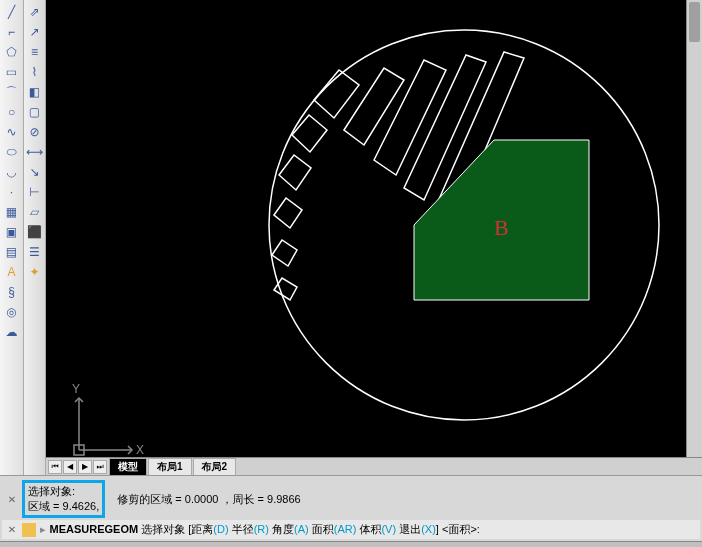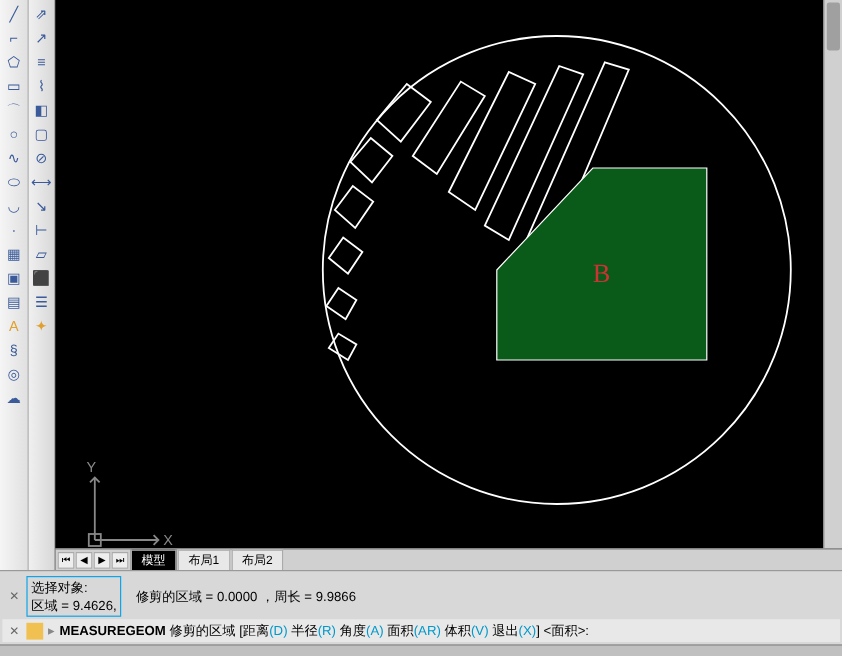--- a/index.html
+++ b/index.html
@@ -6,26 +6,26 @@
     body { width: 702px; height: 547px; font-family: Arial, "Microsoft YaHei", sans-serif; font-size: 11px; background: #e0e0e0; overflow: hidden; position: relative; }
     .main-container { display: flex; height: 475px; }
     .toolbar-left { width: 24px; background: linear-gradient(to right, #f5f5f5, #e0e0e0); border-right: 1px solid #aaa; display: flex; flex-direction: column; align-items: center; padding-top: 2px; }
     .toolbar-left-2 { width: 22px; background: linear-gradient(to right, #f0f0f0, #d8d8d8); border-right: 1px solid #aaa; display: flex; flex-direction: column; align-items: center; padding-top: 2px; }
     .tool-icon { width: 18px; height: 18px; margin: 1px 0; display: flex; align-items: center; justify-content: center; cursor: pointer; font-size: 12px; color: #3a5a9a; }
     .canvas-area { flex: 1; background: #000; position: relative; overflow: hidden; }
     .drawing { position: absolute; top: 0; left: 0; width: 100%; height: 100%; }
     .tabs-bar { position: absolute; bottom: 0; left: 0; right: 0; height: 18px; background: #d0d0d0; display: flex; align-items: center; font-size: 10px; border-top: 1px solid #888; }
     .tab-nav { display: flex; margin-left: 2px; }
     .tab-nav-btn { width: 14px; height: 14px; background: #eee; border: 1px solid #aaa; display: flex; align-items: center; justify-content: center; cursor: pointer; font-size: 8px; margin-right: 1px; }
-    .tab { padding: 1px 8px; background: #e8e8e8; border: 1px solid #aaa; border-bottom: none; margin-left: 1px; cursor: pointer; }
+    .tab { padding: 1px 8px; background: #e8e8e8; border: 1px solid #aaa; border-bottom: none; margin-left: 1px; cursor: pointer; font-weight: bold; }
     .tab.active { background: #000; color: #fff; }
     .status-area { background: #d8d8d8; border-top: 1px solid #999; padding: 2px; }
     .status-line1 { display: flex; align-items: center; padding: 2px 4px; font-size: 11px; }
     .close-x { width: 12px; height: 12px; display: flex; align-items: center; justify-content: center; color: #666; cursor: pointer; margin-right: 4px; font-size: 10px; }
-    .red-box { border: 1px solid #0ea5e9; padding: 1px 3px; display: inline-block; }
+    .red-box { border: 3px solid #0ea5e9; padding: 1px 3px; display: inline-block; }
     .status-line2 { display: flex; align-items: center; padding: 2px 4px; font-size: 11px; background: #e8e8e8; }
     .cmd-icon { width: 14px; height: 14px; background: #f0c050; margin-right: 4px; display: inline-block; }
     .cmd-input { flex: 1; background: transparent; border: none; outline: none; font-size: 11px; font-family: inherit; }
     .cyan { color: #0099cc; }
     .bottom-bar { height: 10px; background: #c0c0c0; border-top: 1px solid #888; }
     .scrollbar-v { position: absolute; right: 0; top: 0; bottom: 18px; width: 16px; background: #d0d0d0; border-left: 1px solid #888; }
     .scrollbar-v::before { content: ''; position: absolute; top: 2px; left: 2px; right: 2px; height: 40px; background: #a0a0a0; border-radius: 2px; }
   </style>
 </head>
 <body>
@@ -124,21 +124,21 @@
       <span>修剪的区域 = 0.0000</span>
       <span>，周长 = 9.9866</span>
     </span>
   </div>
   <div class="status-line2">
     <span class="close-x">✕</span>
     <span class="cmd-icon"></span>
     <span style="color:#888">▸</span>
     <span style="margin-left:4px">
       <b>MEASUREGEOM</b>
-      <span>修剪的区域 [</span><span>距离</span><span class="cyan">(D)</span>
+      <span>选择对象 [</span><span>距离</span><span class="cyan">(D)</span>
       <span>半径</span><span class="cyan">(R)</span>
       <span>角度</span><span class="cyan">(A)</span>
       <span>面积</span><span class="cyan">(AR)</span>
       <span>体积</span><span class="cyan">(V)</span>
       <span>退出</span><span class="cyan">(X)</span><span>] &lt;面积&gt;:</span>
     </span>
     <input class="cmd-input" style="">
   </div>
 </div>
 <div class="bottom-bar"></div>

